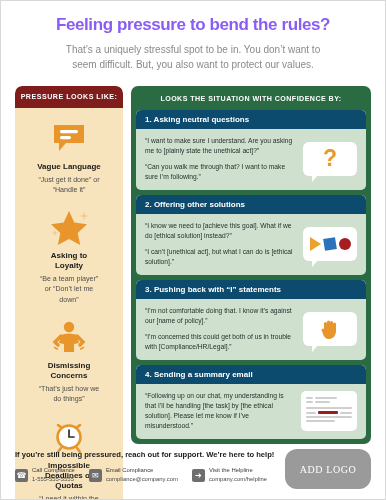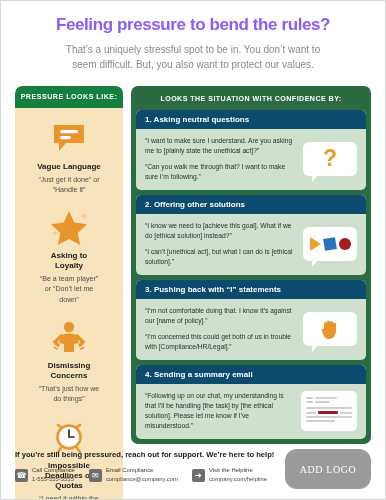--- a/index.html
+++ b/index.html
@@ -39,21 +39,21 @@
 
   
   .left {
     width:108px; flex:0 0 108px;
     background:#f7e3bc;
     border-radius:7px 7px 9px 9px;
     overflow:hidden;
     padding-bottom:10px;
   }
   .left-hdr {
-    background:#15803d;
+    background:#7f1d1d;
     color:#ffffff;
     font-size:7.1px; font-weight:bold;
     letter-spacing:0.5px;
     text-align:center;
     padding:7px 4px;
     border-radius:7px 7px 0 0;
   }
   .p-item { padding:10px 22px 2px; text-align:center; }
   .p-icon {
     height:40px;

